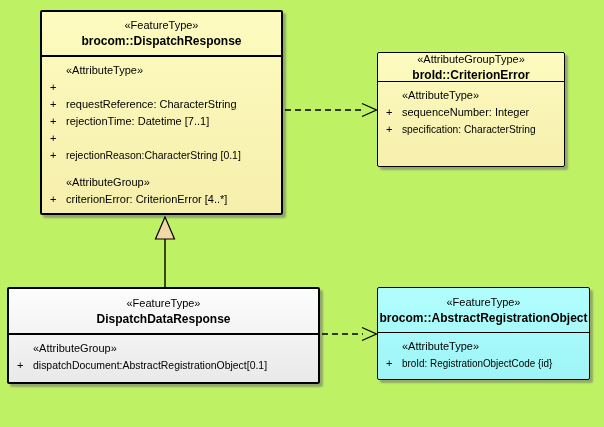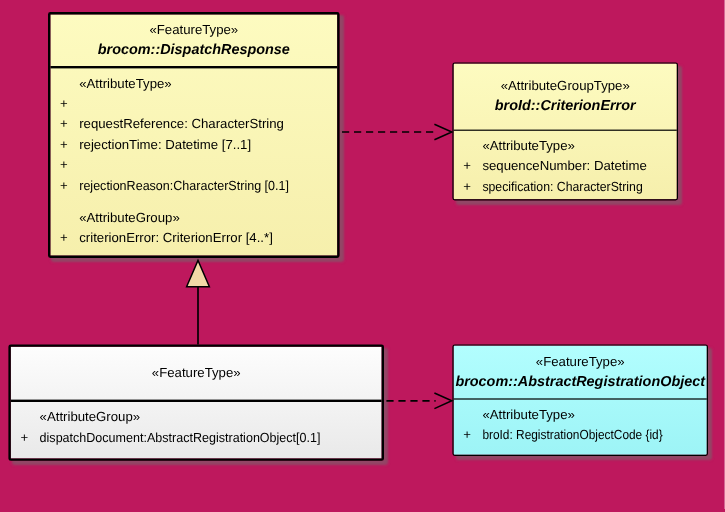--- a/index.html
+++ b/index.html
@@ -1,34 +1,34 @@
 <!DOCTYPE html>
 <html><head>
 <meta charset="utf-8">
 <style>
   html,body{margin:0;padding:0;background:#ffffff;}
   .canvas{
-    position:relative;width:604px;height:427px;background:#be185d;overflow:hidden;
+    position:relative;width:604px;height:427px;background:#bef264;overflow:hidden;
     font-family:"Liberation Sans", sans-serif;color:#000;
   }
   .uml-box{
     position:absolute;box-sizing:border-box;border:2px solid #000;border-radius:2px;
     box-shadow:3px 3px 2px rgba(110,110,110,0.55);
   }
   .uml-box.thin{border-width:1px;}
   .fill-yellow{background:linear-gradient(to bottom,#FDFBC0 0%,#F6EFAC 100%);}
   .fill-cyan{background:linear-gradient(to bottom,#B2FEFE 0%,#9DF4F6 100%);}
   .fill-gray{background:linear-gradient(to bottom,#FDFDFD 0%,#E9E9E9 100%);}
   .title{
     box-sizing:border-box;display:flex;flex-direction:column;align-items:center;
     justify-content:center;gap:2px;border-bottom:2px solid #000;
   }
   .thin .title{border-bottom-width:1px;}
   .stereo{font-size:11px;line-height:13px;}
-  .cname{font-size:12px;font-weight:bold;line-height:14px;font-style:italic;}
+  .cname{font-size:12px;font-weight:bold;line-height:14px;}
   .cname.italic{}
   .compartment{box-sizing:border-box;padding-top:5px;}
   .sec-head{font-size:11px;line-height:17px;padding-left:24px;white-space:nowrap;}
   .attr-row{display:flex;font-size:11px;line-height:17px;white-space:nowrap;}
   .attr-row .vis{width:16px;padding-left:8px;flex:0 0 auto;}
   .attr-row .atext{display:inline-block;transform-origin:0 50%;}
   .sq95 .atext{transform:scaleX(0.95);}
   .sq93 .atext{transform:scaleX(0.93);}
   .sq90 .atext{transform:scaleX(0.90);}
   .gap{height:10px;}
@@ -67,40 +67,41 @@
       <div class="gap"></div>
       <div class="sec-head">«AttributeGroup»</div>
       <div class="attr-row">
         <span class="vis">+</span>
         <span class="atext">criterionError: CriterionError [4..*]</span>
       </div>
     </div>
   </div>
 
   <div class="uml-box thin fill-yellow" style="left:377px;top:52px;width:188px;height:115px;">
-    <div class="title" style="height:56px;">
+    <div class="title" style="height:29px;">
       <div class="stereo">«AttributeGroupType»</div>
       <div class="cname">broId::CriterionError</div>
     </div>
     <div class="compartment">
       <div class="sec-head">«AttributeType»</div>
       <div class="attr-row">
         <span class="vis">+</span>
-        <span class="atext">sequenceNumber: Datetime</span>
+        <span class="atext">sequenceNumber: Integer</span>
       </div>
       <div class="attr-row sq93">
         <span class="vis">+</span>
         <span class="atext">specification: CharacterString</span>
       </div>
     </div>
   </div>
 
   <div class="uml-box fill-gray" style="left:7px;top:287px;width:313px;height:97px;">
     <div class="title" style="height:46px;">
       <div class="stereo">«FeatureType»</div>
+      <div class="cname">DispatchDataResponse</div>
     </div>
     <div class="compartment">
       <div class="sec-head">«AttributeGroup»</div>
       <div class="attr-row sq95">
         <span class="vis">+</span>
         <span class="atext">dispatchDocument:AbstractRegistrationObject[0.1]</span>
       </div>
     </div>
   </div>
 

